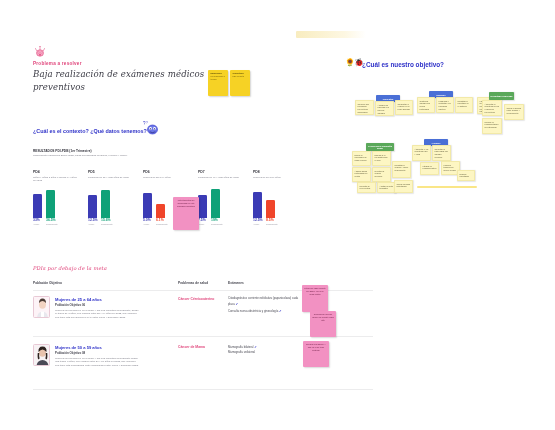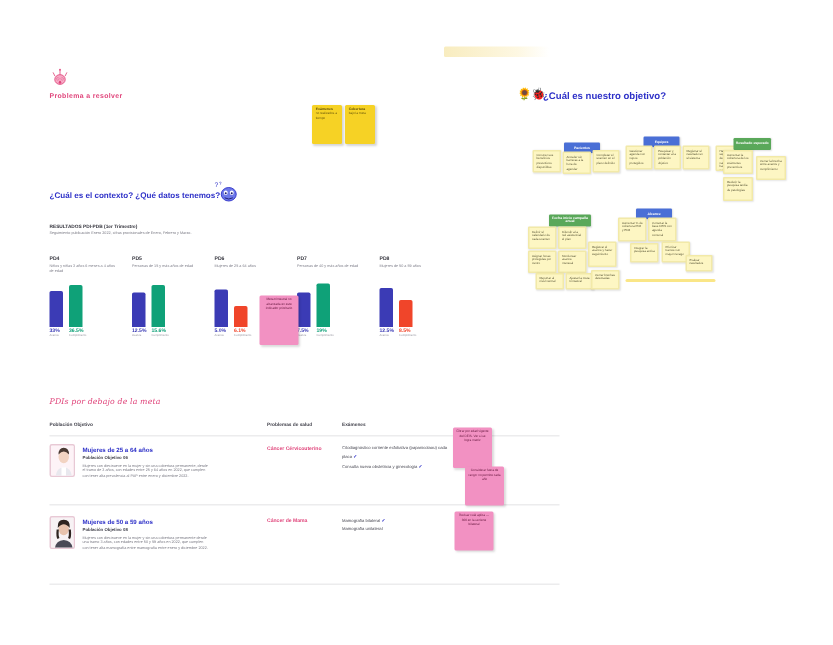--- a/index.html
+++ b/index.html
@@ -139,20 +139,21 @@
       <circle cx="11" cy="17" r="1.6" fill="#fff" stroke="#e0457b" stroke-width=".8"></circle>
       <circle cx="17" cy="17" r="1.6" fill="#fff" stroke="#e0457b" stroke-width=".8"></circle>
       <circle cx="11" cy="17" r=".7" fill="#e0457b"></circle>
         <circle cx="17" cy="17" r=".7" fill="#e0457b"></circle>
       <ellipse cx="14" cy="21.6" rx="1.6" ry="2" fill="#e0457b"></ellipse>
       <path d="M7 13 L5 9 M21 13 L23 9 M14 11 L14 6" stroke="#e0457b" stroke-width="1.1" fill="none" stroke-linecap="round"></path>
       <circle cx="14" cy="5" r="1.2" fill="#e0457b"></circle>
     </svg>
   </div>
   <div class="eyebrow prob-eyebrow">Problema a resolver</div>
+  <div class="script prob-title">Baja realización de exámenes médicos preventivos</div>
 
   <div class="note-y" id="sticky-top-a">
     <div class="nt">Exámenes</div>
     <div class="nb">no realizados a tiempo</div>
   </div>
   <div class="note-y" id="sticky-top-b">
     <div class="nt">Cobertura</div>
     <div class="nb">bajo la meta</div>
   </div>
 

